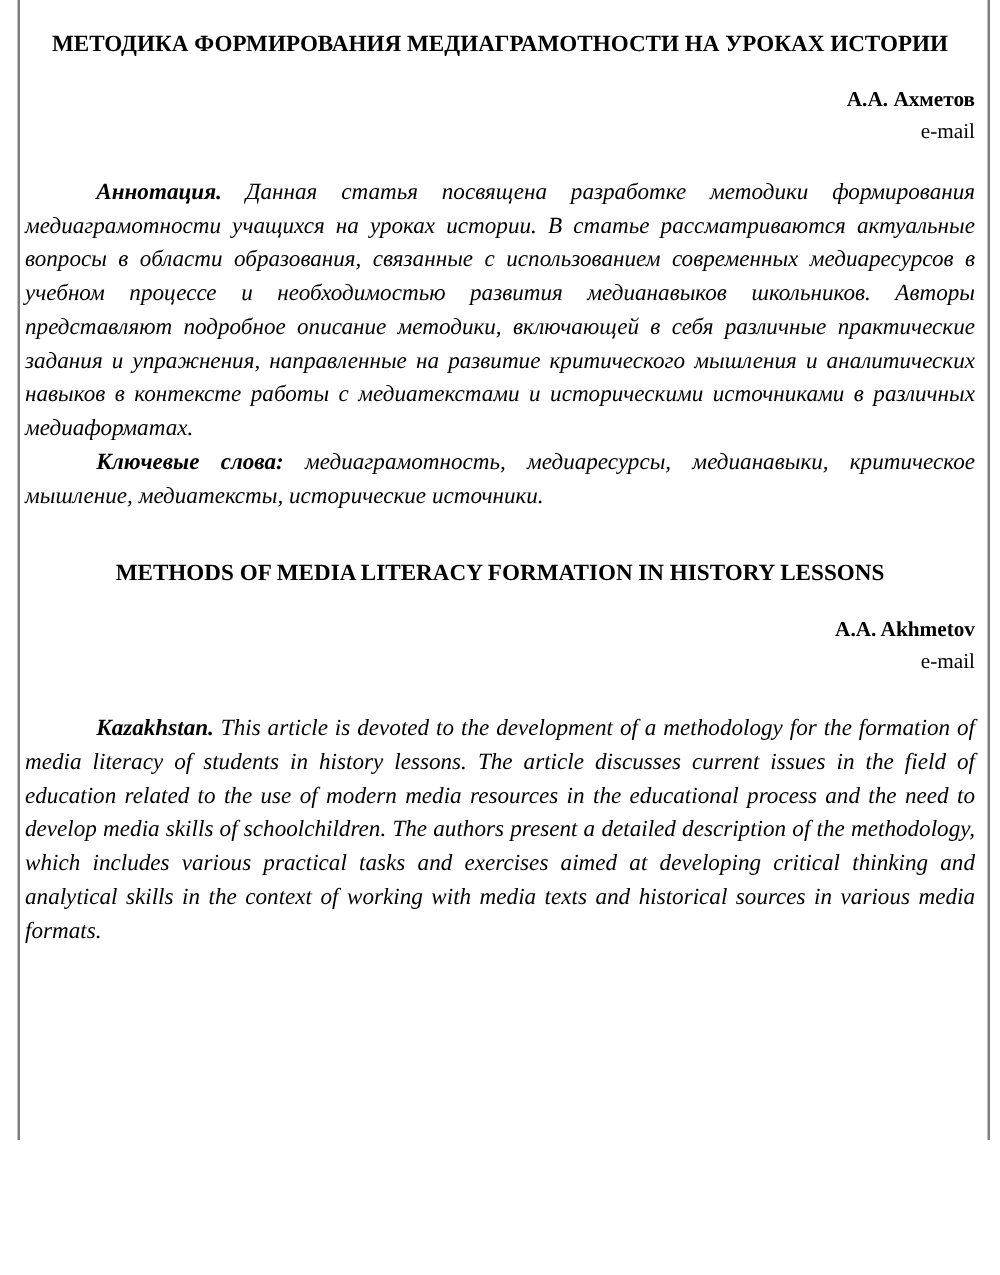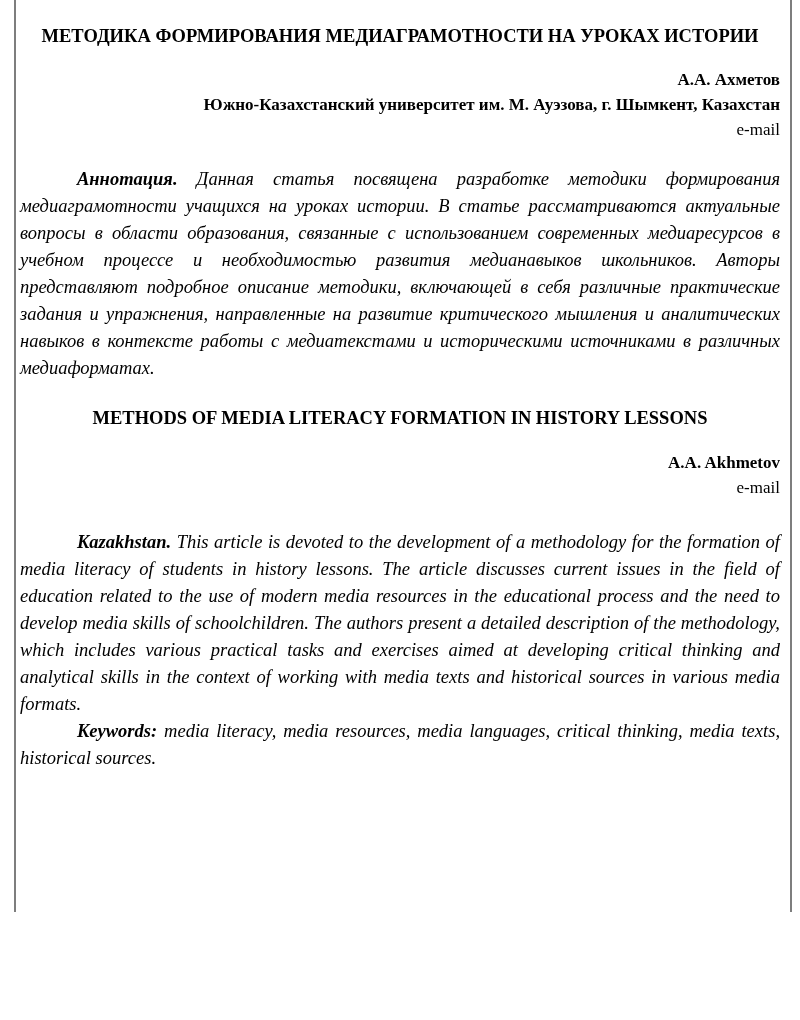--- a/index.html
+++ b/index.html
@@ -34,21 +34,21 @@
   }
   .title {
     margin: 0;
     margin-top: 20px;
     font-size: 18.5px;
     font-weight: bold;
     text-align: center;
     line-height: 32px;
   }
   .title-en {
-    margin-top: 20px;
+    margin-top: 32px;
   }
   .authors {
     margin-top: 15px;
     text-align: right;
     font-size: 17px;
     line-height: 25px;
   }
   .authors-en {
     margin-top: 16px;
   }
@@ -85,43 +85,42 @@
 
 <div class="page">
   <div class="border-box"></div>
 
   <div class="content">
 
     <h1 class="title">МЕТОДИКА ФОРМИРОВАНИЯ МЕДИАГРАМОТНОСТИ НА УРОКАХ ИСТОРИИ</h1>
 
     <div class="authors">
       <div class="author-line">А.А. Ахметов</div>
-      <div class="author-line">Южно-Казахстанский университет им. М. Ауэзова, г. Шымкент, Казахстан</div>
       <div class="email-line">e-mail</div>
     </div>
 
     <p class="para italic annot-ru">
       <span class="lead">Аннотация.</span>
       <span>Данная статья посвящена разработке методики формирования медиаграмотности учащихся на уроках истории. В статье рассматриваются актуальные вопросы в области образования, связанные с использованием современных медиаресурсов в учебном процессе и необходимостью развития медианавыков школьников. Авторы представляют подробное описание методики, включающей в себя различные практические задания и упражнения, направленные на развитие критического мышления и аналитических навыков в контексте работы с медиатекстами и историческими источниками в различных медиаформатах.</span>
     </p>
 
+    <p class="para italic">
+      <span class="lead">Ключевые слова:</span>
+      <span>медиаграмотность, медиаресурсы, медианавыки, критическое мышление, медиатексты, исторические источники.</span>
+    </p>
 
     <h1 class="title title-en">METHODS OF MEDIA LITERACY FORMATION IN HISTORY LESSONS</h1>
 
     <div class="authors authors-en">
       <div class="author-line">A.A. Akhmetov</div>
       <div class="email-line">e-mail</div>
     </div>
 
     <p class="para italic annot-en">
       <span class="lead">Kazakhstan.</span>
       <span>This article is devoted to the development of a methodology for the formation of media literacy of students in history lessons. The article discusses current issues in the field of education related to the use of modern media resources in the educational process and the need to develop media skills of schoolchildren. The authors present a detailed description of the methodology, which includes various practical tasks and exercises aimed at developing critical thinking and analytical skills in the context of working with media texts and historical sources in various media formats.</span>
     </p>
 
-    <p class="para italic">
-      <span class="lead">Keywords:</span>
-      <span>media literacy, media resources, media languages, critical thinking, media texts, historical sources.</span>
-    </p>
 
 
 
   </div>
 </div>
 
 </body></html>

